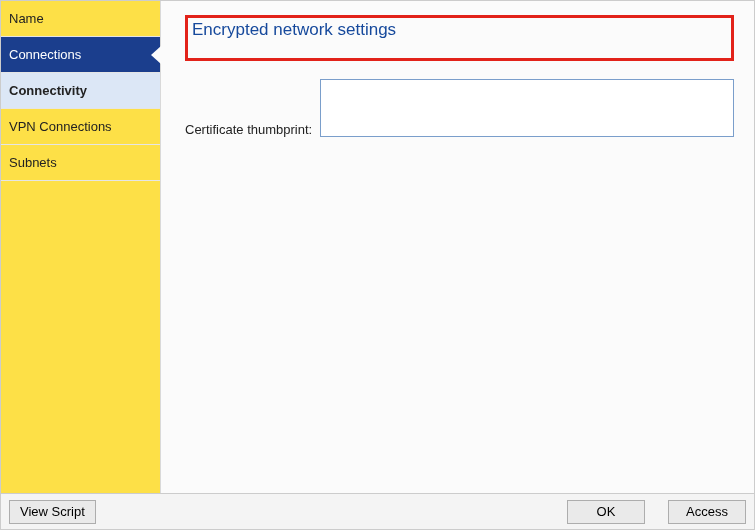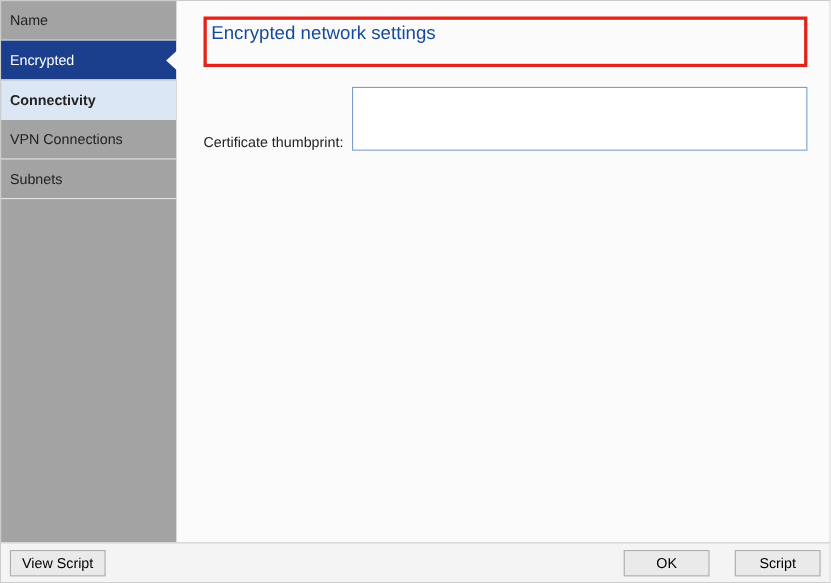--- a/index.html
+++ b/index.html
@@ -19,21 +19,21 @@
     flex-direction: column;
     background: #f7f7f7;
   }
   .body {
     flex: 1;
     display: flex;
     min-height: 0;
   }
   .sidebar {
     width: 160px;
-    background: #a3a3a3;
+    background: #fde047;
     border-right: 1px solid #d9d9d9;
     display: flex;
     flex-direction: column;
   }
   .sidebar-item {
     height: 36px;
     display: flex;
     align-items: center;
     padding-left: 8px;
     border-bottom: 1px solid #e5e5e5;
@@ -128,21 +128,21 @@
 <body>
 
 <div class="window">
   <div class="body">
 
     <div class="sidebar">
       <div class="sidebar-item">
         <span>Name</span>
       </div>
       <div class="sidebar-item selected">
-        <span>Encrypted</span>
+        <span>Connections</span>
       </div>
       <div class="sidebar-item hover">
         <span>Connectivity</span>
       </div>
       <div class="sidebar-item">
         <span>VPN Connections</span>
       </div>
       <div class="sidebar-item">
         <span>Subnets</span>
       </div>
@@ -157,15 +157,15 @@
         <textarea class="thumb-input" style=""></textarea>
       </div>
     </div>
 
   </div>
 
   <div class="footer">
     <button class="btn btn-left">View Script</button>
     <div class="spacer"></div>
     <button class="btn">OK</button>
-    <button class="btn">Script</button>
+    <button class="btn">Access</button>
   </div>
 </div>
 
 </body></html>

